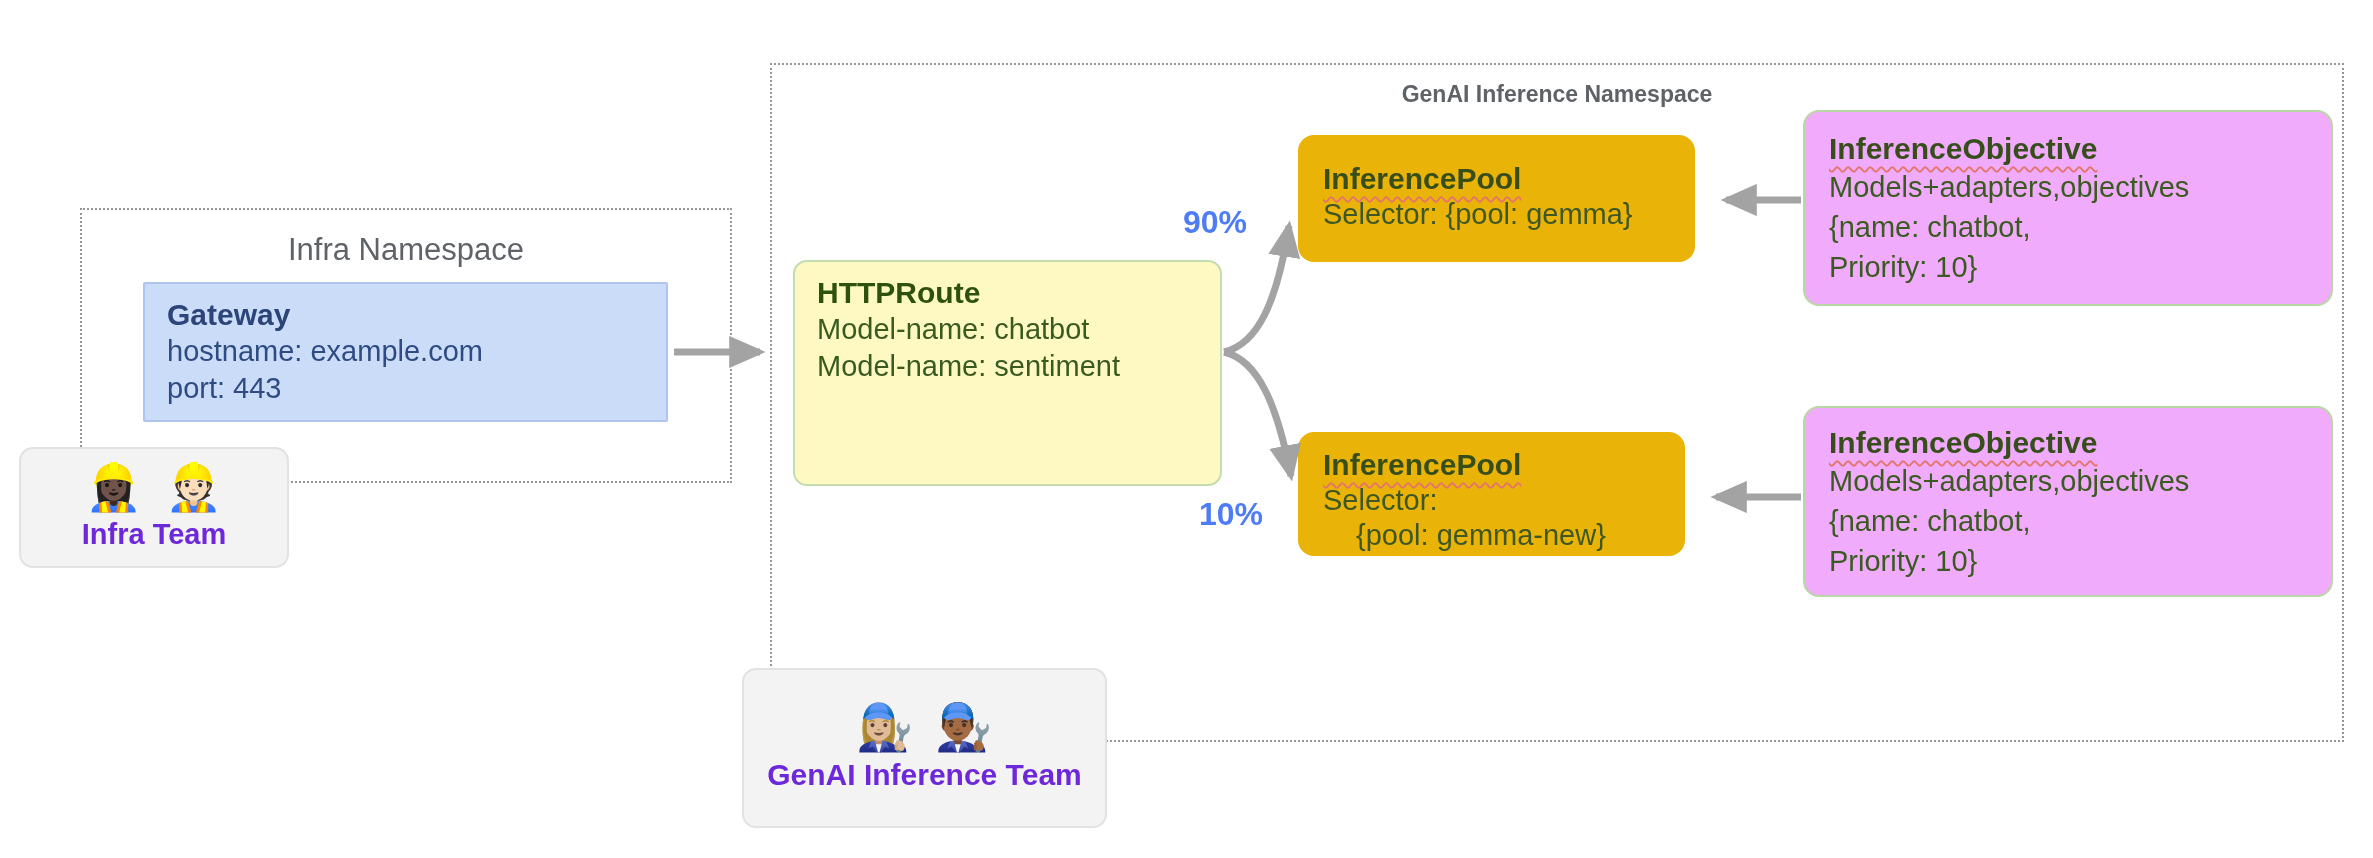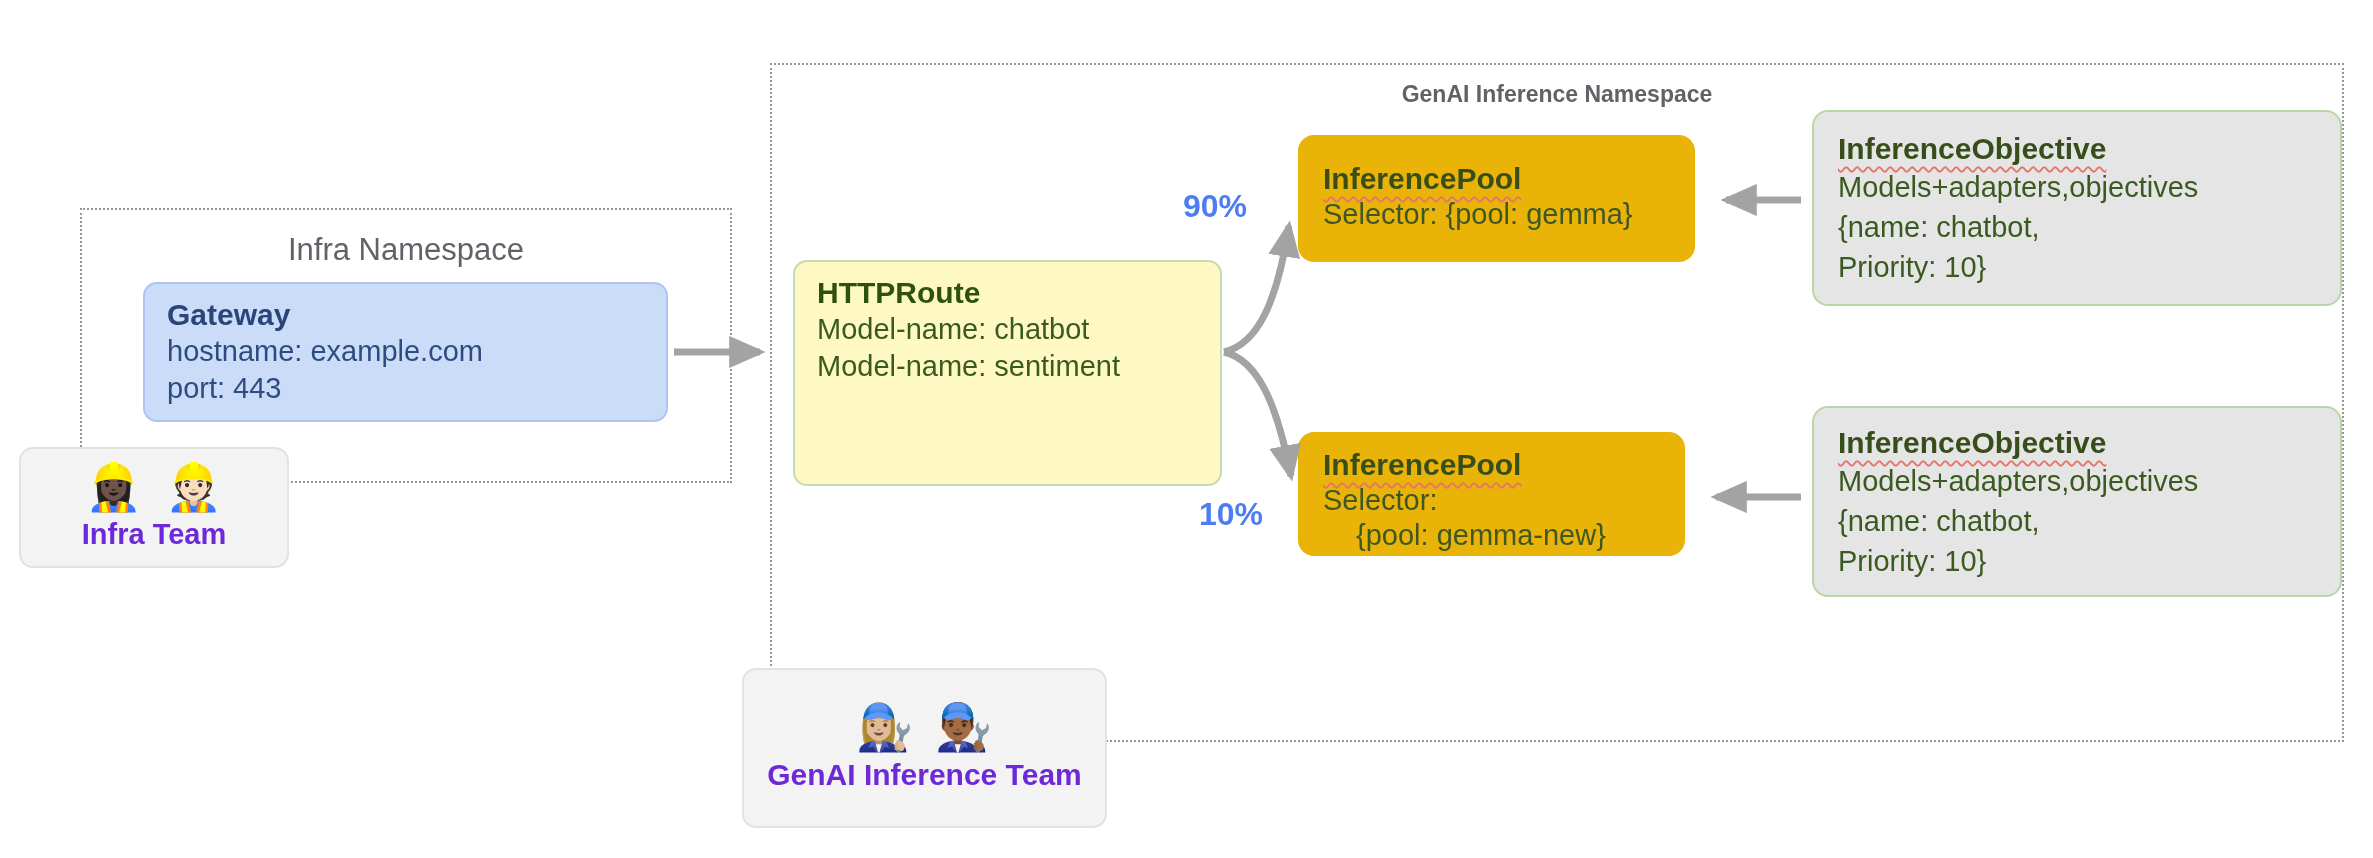--- a/index.html
+++ b/index.html
@@ -15,52 +15,52 @@
   #ns-genai{left:770px;top:63px;width:1570px;height:675px;}
   #ns-genai .ns-label{margin-top:16px;font-size:23px;font-weight:700;}
   
   .card{position:absolute;border-radius:16px;z-index:3;box-sizing:border-box;}
   .card-title{font-weight:700;font-size:30px;line-height:36px;}
   .mono{font-family:Liberation Sans, sans-serif;font-size:29px;line-height:37px;}
   .squiggle{text-decoration:underline;text-decoration-style:wavy;
             text-decoration-color:#e4756a;text-decoration-thickness:2px;
             text-underline-offset:7px;}
   #gateway{left:143px;top:282px;width:525px;height:140px;background:#cbdcf9;
-           border:2px solid #aec4f1;border-radius:14px;padding:13px 0 0 22px;}
+           border:2px solid #aec4f1;border-radius:2px;padding:13px 0 0 22px;}
   #gateway .card-title{color:#2b4579;}
   #gateway .mono{color:#2f4c82;}
   #httproute{left:793px;top:260px;width:429px;height:226px;background:#fef9c3;
              border:2px solid #c5dcaf;border-radius:14px;padding:13px 0 0 22px;}
   #httproute .card-title{color:#2f510f;}
   #httproute .mono{color:#3a5a1f;}
   .pool{background:#eab308;}
   .pool .card-title{color:#374e1b;}
   .pool .sel{font-size:29px;line-height:35px;color:#3e5724;}
   #pool-1{left:1298px;top:135px;width:397px;height:127px;padding:26px 0 0 25px;}
   #pool-2{left:1298px;top:432px;width:387px;height:124px;padding:15px 0 0 25px;}
   #pool-2 .indent{padding-left:33px;}
-  .obj{background:#e5e5e5;border:2px solid #b9d6a4;margin-left:9px;}
+  .obj{background:#f0abfc;border:2px solid #b9d6a4;}
   .obj .card-title{color:#374e1b;}
   .obj .mono{color:#3a5a1f;line-height:40px;}
   #obj-1{left:1803px;top:110px;width:530px;height:196px;padding:19px 0 0 24px;}
   #obj-2{left:1803px;top:406px;width:530px;height:191px;padding:17px 0 0 24px;}
   
   .team{position:absolute;background:#f3f3f4;border:2px solid #e2e2e2;border-radius:14px;
         z-index:2;display:flex;flex-direction:column;align-items:center;justify-content:center;
         box-sizing:border-box;}
   .team .emoji-row{display:flex;gap:22px;line-height:1;}
   .team .emoji{font-size:46px;}
   .team .team-label{font-weight:700;color:#6d28d9;margin-top:8px;}
   #team-infra{left:19px;top:447px;width:270px;height:121px;}
   #team-infra .team-label{font-size:29px;}
   #team-genai{left:742px;top:668px;width:365px;height:160px;}
   #team-genai .team-label{font-size:30px;}
   
   .pct{position:absolute;font-weight:700;font-size:32px;color:#4e7cf3;z-index:5;}
-  #pct-90{left:1183px;top:188px;}
+  #pct-90{left:1183px;top:204px;}
   #pct-10{left:1199px;top:496px;}
   #arrows{position:absolute;left:0;top:0;z-index:4;pointer-events:none;}
 </style>
 </head>
 <body>
 
 <div class="ns" id="ns-infra">
   <div class="ns-label">Infra Namespace</div>
 </div>
 <div class="ns" id="ns-genai">

